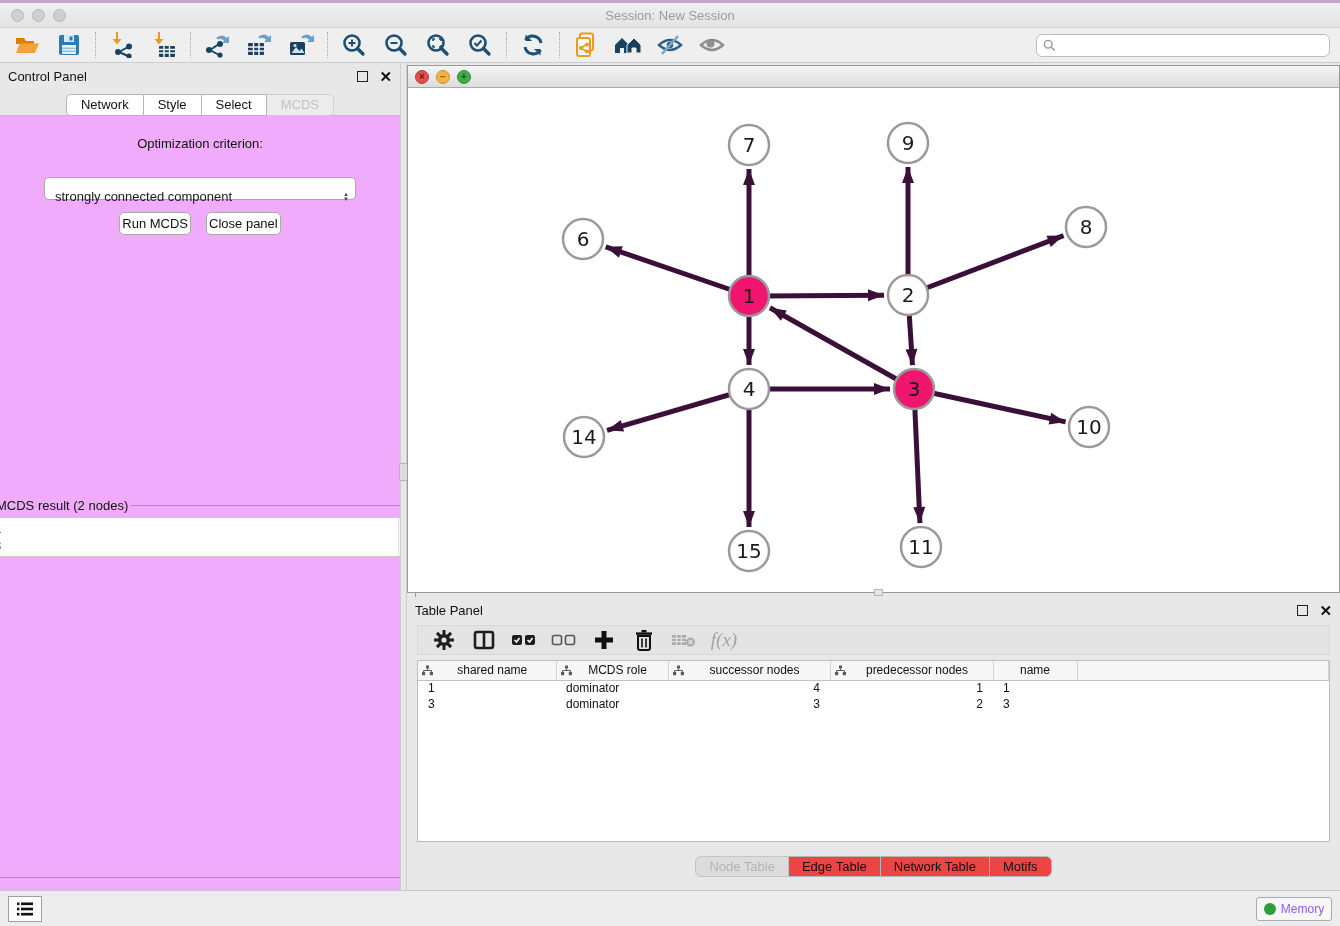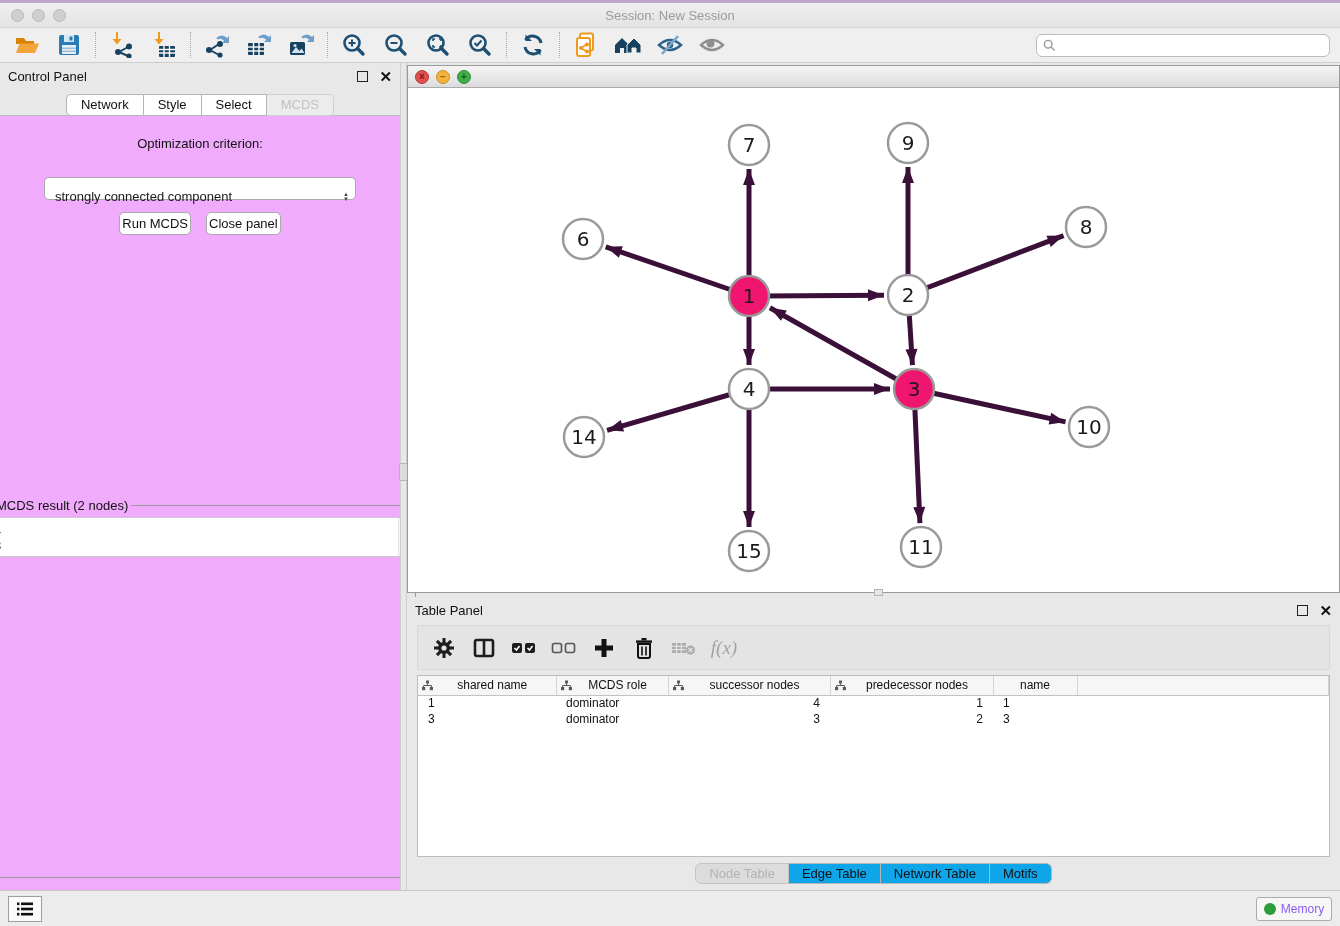--- a/index.html
+++ b/index.html
@@ -63,32 +63,32 @@
   .jlight.red { background:#e0504c; border:1px solid #b23c38; color:#7d1412; }
   .jlight.yellow { background:#f3b13e; border:1px solid #c98f2d; color:#8a6310; }
   .jlight.green { background:#3fae49; border:1px solid #2f8a38; color:#135c1b; }
   .net-title { position:absolute; left:0; right:0; text-align:center; font-size:13px; color:#111; }
   .net-canvas { flex:1; position:relative; background:#fff; }
   .net-canvas svg { position:absolute; inset:0; }
   .resize-dot { position:absolute; bottom:-4px; left:50%; width:9px; height:7px; background:#e6e6e6; border:1px solid #b5b5b5; }
 
   
   .table-panel { flex:1; margin-top:4px; background:#e8e8e8; display:flex; flex-direction:column; min-height:0; }
-  .tp-toolbar { height:45px; margin:2px 10px 0; background:#e4e4e4; border:1px solid #d8d8d8; display:flex; align-items:center; padding:0 8px; gap:4px; }
+  .tp-toolbar { height:30px; margin:2px 10px 0; background:#e4e4e4; border:1px solid #d8d8d8; display:flex; align-items:center; padding:0 8px; gap:4px; }
   .tpbtn { width:36px; height:34px; display:flex; align-items:center; justify-content:center; }
   .fx { font-family:"Liberation Serif", serif; font-style:italic; font-size:19px; color:#a2a2a2; }
   .node-table-wrap { height:182px; margin:5px 10px 0; background:#fff; border:1px solid #bdbdbd; overflow:hidden; }
   table.node-table { border-collapse:collapse; table-layout:fixed; width:100%; }
   table.node-table th { height:19px; background:#f6f6f6; border-bottom:1px solid #c2c2c2; border-right:1px solid #d4d4d4; font-weight:normal; font-size:12px; color:#111; padding:0 4px; }
   table.node-table th .th-inner { display:flex; align-items:center; }
   table.node-table th .th-label { flex:1; text-align:center; }
   table.node-table td { height:16px; font-size:12px; color:#111; padding:0 10px; white-space:nowrap; }
   td.al-left { text-align:left; } td.al-right { text-align:right; }
   .tp-tabs-strip { flex:1; display:flex; align-items:center; justify-content:center; }
-  .btab { height:21px; line-height:19px; padding:0 13px; background:#0ea5e9; border:1px solid #b5b5b5; border-left:none; font-size:13px; color:#111; }
+  .btab { height:21px; line-height:19px; padding:0 13px; background:#ef4444; border:1px solid #b5b5b5; border-left:none; font-size:13px; color:#111; }
   .btab:first-child { border-left:1px solid #b5b5b5; border-radius:6px 0 0 6px; }
   .btab.last { border-radius:0 6px 6px 0; }
   .btab.active { background:#dcdcdc; color:#b3b3b3; border-color:#c4c4c4; }
 
   
   .statusbar { height:36px; background:#ececec; border-top:1px solid #c7c7c7; display:flex; align-items:center; padding:0 8px; position:relative; }
   .list-btn { width:34px; height:26px; background:#fbfbfb; border:1px solid #9e9e9e; display:flex; align-items:center; justify-content:center; }
   .mem-btn { position:absolute; right:8px; width:76px; height:24px; background:#f7f7f7; border:1px solid #ababab; border-radius:3px; display:flex; align-items:center; justify-content:center; gap:5px; font-size:12px; color:#8b5cf6; }
   .mem-dot { width:12px; height:12px; border-radius:50%; background:#2e9e3c; }
 </style>

